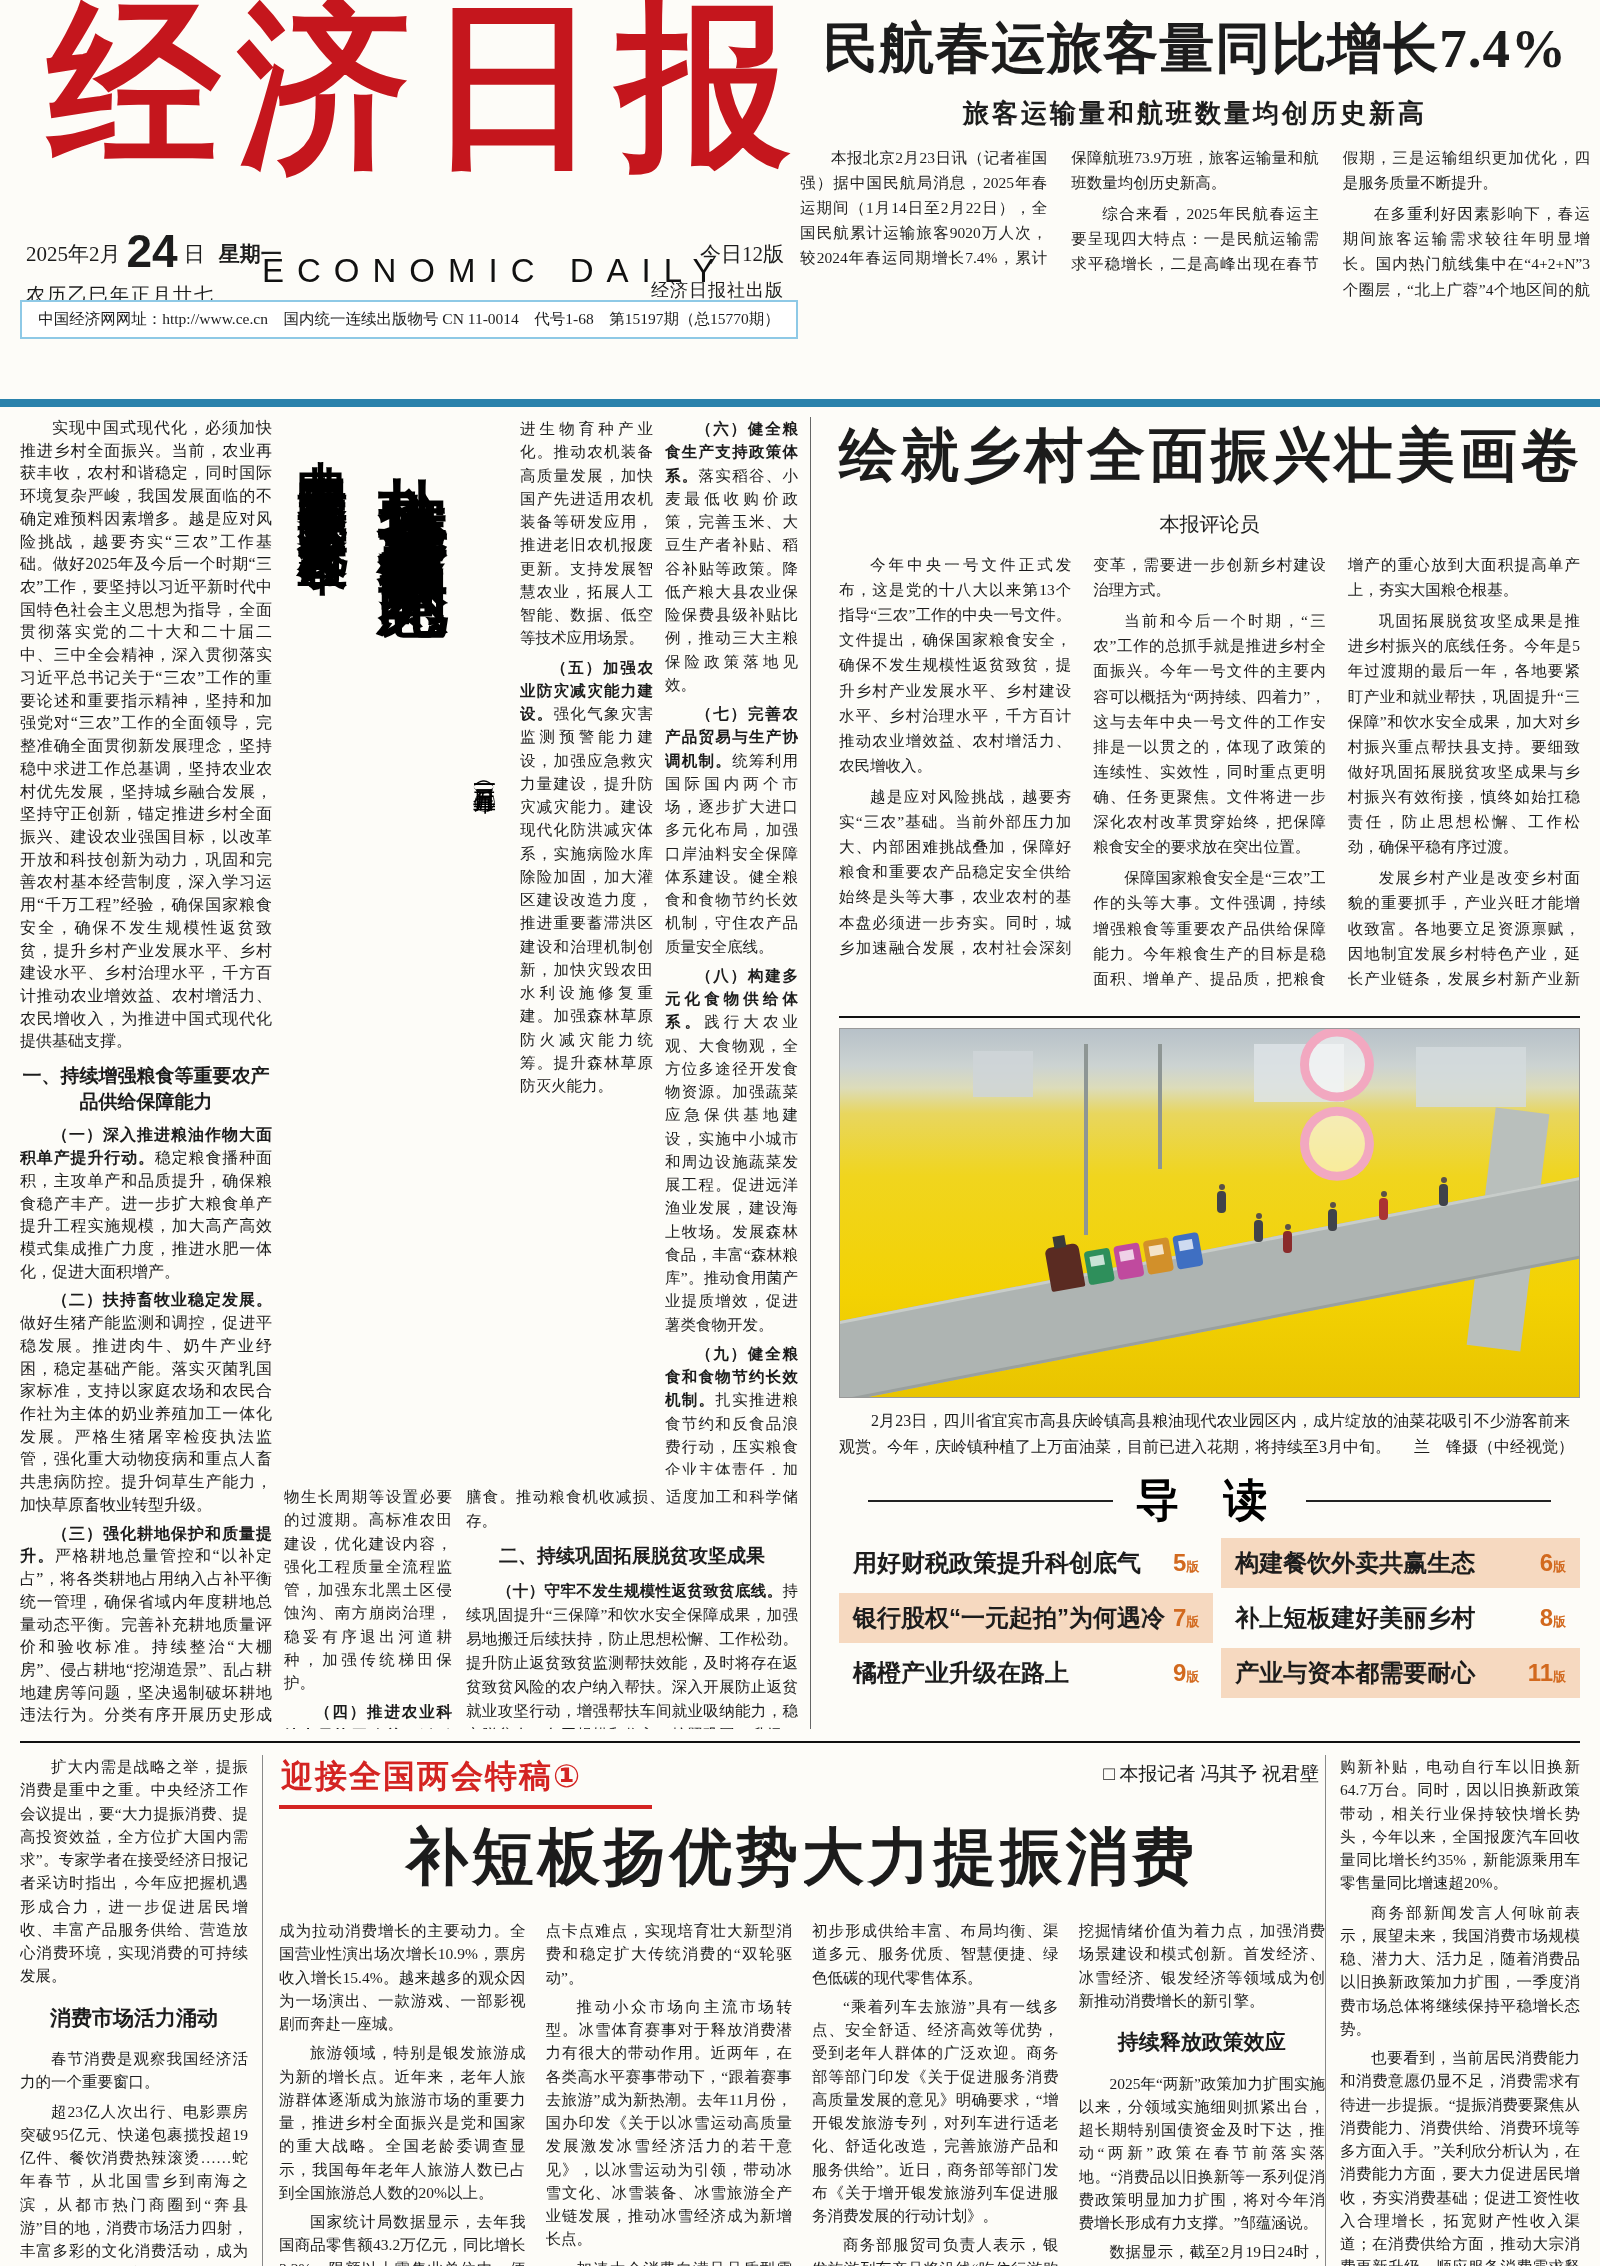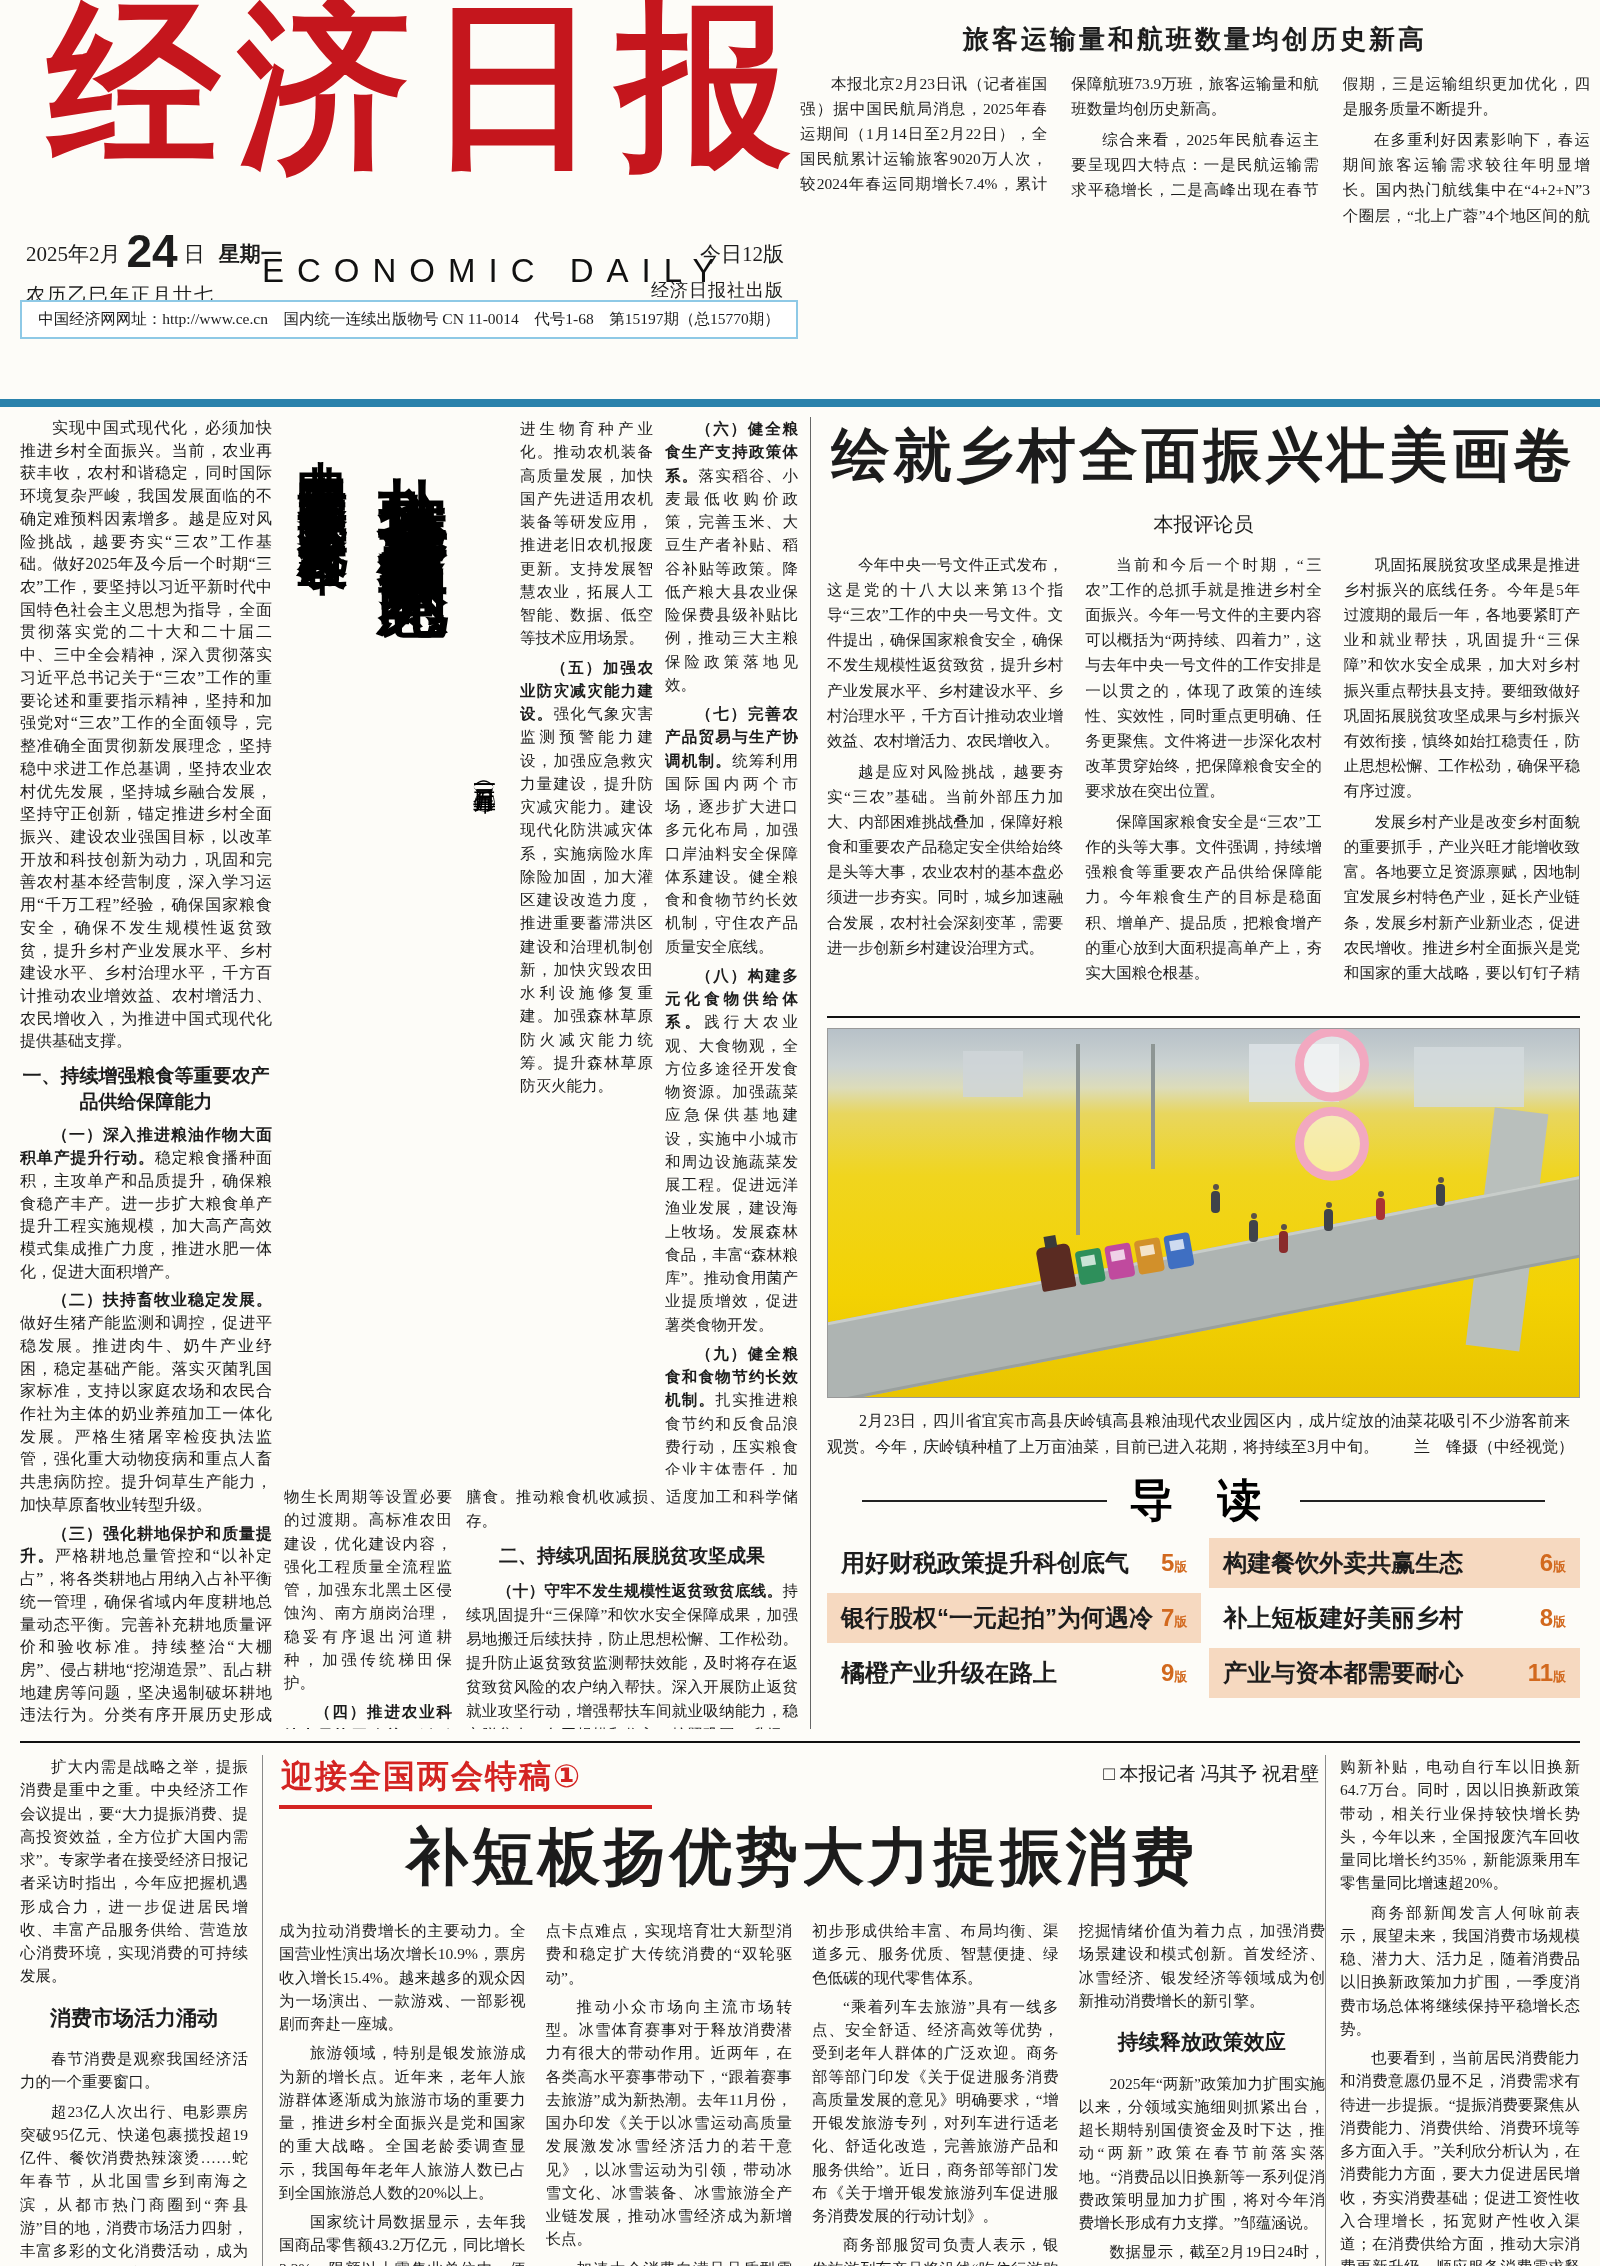--- a/index.html
+++ b/index.html
@@ -48,21 +48,21 @@
   .vert-title{font-size:70px;height:1040px;margin-left:10px;letter-spacing:8px;}
   .vert-date{font-size:23px;margin-left:8px;margin-top:352px;height:640px;font-weight:normal;
              font-family:"Liberation Serif",serif;}
   .colB,.colC{flex:1;font-size:15.5px;line-height:1.5;overflow:hidden;margin-left:12px;}
   .bottom-row{display:flex;margin-top:10px;height:244px;overflow:hidden;}
   .colD{width:168px;flex:none;font-size:15.5px;line-height:1.5;overflow:hidden;}
   .blockE{flex:1;margin-left:14px;font-size:15.5px;line-height:1.55;overflow:hidden;}
   .sec-head{font-weight:bold;text-align:center;font-size:19px;line-height:1.35;margin:10px 0;
             font-family:"Liberation Sans","DejaVu Sans",sans-serif;text-indent:0;}
 
-  .right-panel{flex:1;border-left:1px solid #666;margin-left:12px;padding-left:16px;overflow:hidden;}
+  .right-panel{flex:1;border-left:1px solid #666;margin-left:12px;padding-left:28px;overflow:hidden;}
   .ed-headline{font-size:58px;font-weight:900;text-align:center;letter-spacing:4px;
                font-family:"Liberation Sans","DejaVu Sans",sans-serif;white-space:nowrap;}
   .ed-byline{text-align:center;font-size:20px;margin:16px 0 14px 0;}
   .ed-body{column-count:3;column-gap:22px;font-size:15.5px;line-height:1.62;height:452px;overflow:hidden;}
   .photo-rule{border-top:2px solid #111;margin:12px 0 10px 0;}
 
   
   .photo{position:relative;height:368px;overflow:hidden;border:1px solid #999;
          background:linear-gradient(180deg,#b7c1c8 0%,#ccd3d2 10%,#dcdcba 16%,#e8d65e 23%,#f0d51e 40%,#f3d203 72%,#e9c400 100%);}
   .ph-building{position:absolute;background:#cfd5d8;opacity:.85;}
@@ -143,20 +143,21 @@
     <div class="english">ECONOMIC DAILY</div>
 
     <div class="edition">
       <div>今日12版</div>
       <div class="pub">经济日报社出版</div>
     </div>
 
     <div class="pub-box">中国经济网网址：http://www.ce.cn　国内统一连续出版物号 CN 11-0014　代号1-68　第15197期（总15770期）</div>
 
     <div class="aviation">
+      <div class="av-headline">民航春运旅客量同比增长7.4%</div>
       <div class="av-subhead">旅客运输量和航班数量均创历史新高</div>
       <div class="av-body">
         <p>本报北京2月23日讯（记者崔国强）据中国民航局消息，2025年春运期间（1月14日至2月22日），全国民航累计运输旅客9020万人次，较2024年春运同期增长7.4%，累计保障航班73.9万班，旅客运输量和航班数量均创历史新高。</p>
         <p>综合来看，2025年民航春运主要呈现四大特点：一是民航运输需求平稳增长，二是高峰出现在春节假期，三是运输组织更加优化，四是服务质量不断提升。</p>
         <p>在多重利好因素影响下，春运期间旅客运输需求较往年明显增长。国内热门航线集中在“4+2+N”3个圈层，“北上广蓉”4个地区间的航线仍是春运运输主干道，东北、海南2个区域及乌鲁木齐、昆明等“避寒游”“冰雪游”目的地需求旺盛，潮汕、福州、无锡、阆中等具有浓郁中国传统春节特色的文旅城市旅客吞吐量显著增长。同时，得益于中国免签“朋友圈”进一步扩大，春运跨境出行需求也有较大幅度增长，日均国际客运航班（往返）1921班，比2024年春运同期增长27.1%。</p>
       </div>
     </div>
   </div>
   <div class="header-rule"></div>
 

